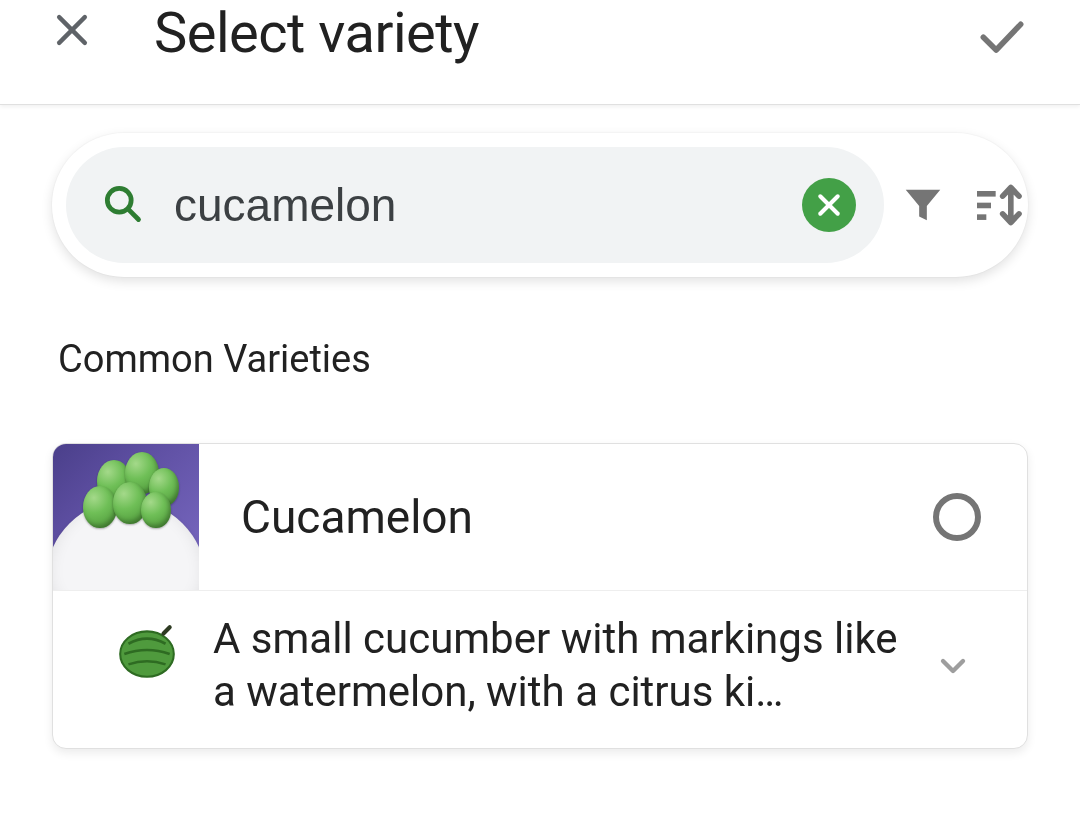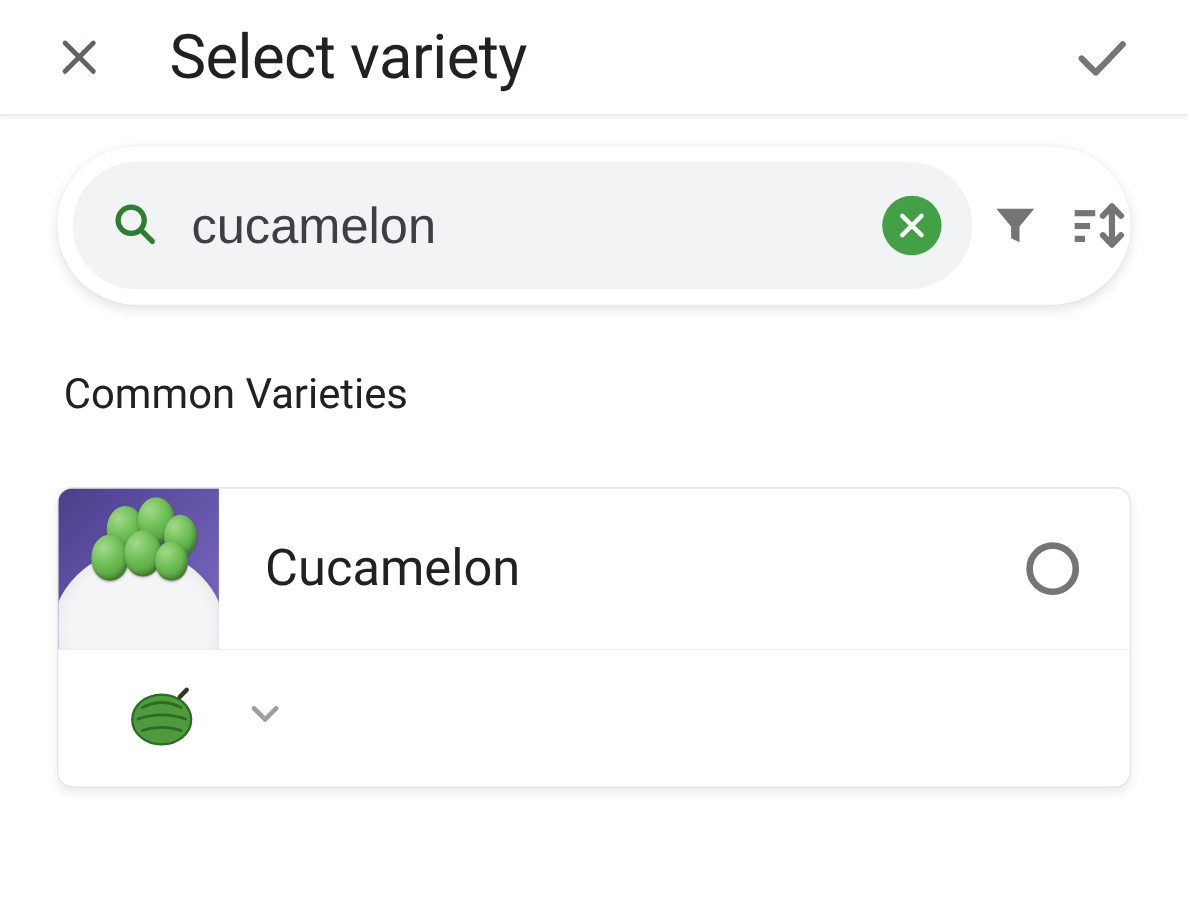--- a/index.html
+++ b/index.html
@@ -1,21 +1,21 @@
 <!DOCTYPE html>
 <html><head>
   <meta charset="utf-8">
   <style>
     * { box-sizing: border-box; margin: 0; padding: 0; }
     html, body { width: 1080px; height: 838px; font-family: Roboto, "Helvetica Neue", Arial, sans-serif; background: #ffffff; color: #202124; }
     
     .header {
       height: 105px;
       display: flex;
-      align-items: center;
+      align-items: flex-start;
       padding: 0 42px 0 42px;
       border-bottom: 1px solid #e0e0e0;
       box-shadow: 0 2px 4px rgba(0,0,0,0.06);
       position: relative;
       gap: 52px;
     }
     .icon-btn {
       background: none; border: none; padding: 8px; cursor: pointer;
       display: inline-flex; align-items: center; justify-content: center;
     }
@@ -179,19 +179,20 @@
     <div class="emoji-slot">
       <svg width="66" height="66" viewBox="0 0 64 64">
         <ellipse cx="32" cy="34" rx="26" ry="22" fill="#4f9a3d"></ellipse>
         <ellipse cx="32" cy="34" rx="26" ry="22" fill="none" stroke="#2e6b22" stroke-width="2"></ellipse>
         <path d="M14 24 Q32 14 50 24" stroke="#2e6b22" stroke-width="2.5" fill="none"></path>
         <path d="M10 34 Q32 26 54 34" stroke="#2e6b22" stroke-width="2.5" fill="none"></path>
         <path d="M14 44 Q32 38 50 44" stroke="#2e6b22" stroke-width="2.5" fill="none"></path>
         <path d="M48 14 L54 8" stroke="#2e3b22" stroke-width="4" stroke-linecap="round"></path>
       </svg>
     </div>
+    <div class="desc-text">A small cucumber with markings like a watermelon, with a citrus ki…</div>
     <button class="icon-btn expand">
       <svg width="40" height="40" viewBox="0 0 24 24" fill="none" stroke="#9e9e9e" stroke-width="2.6" stroke-linecap="round" stroke-linejoin="round">
         <polyline points="6 9 12 15 18 9"></polyline>
       </svg>
     </button>
   </div>
 </div>
 
 </body></html>

